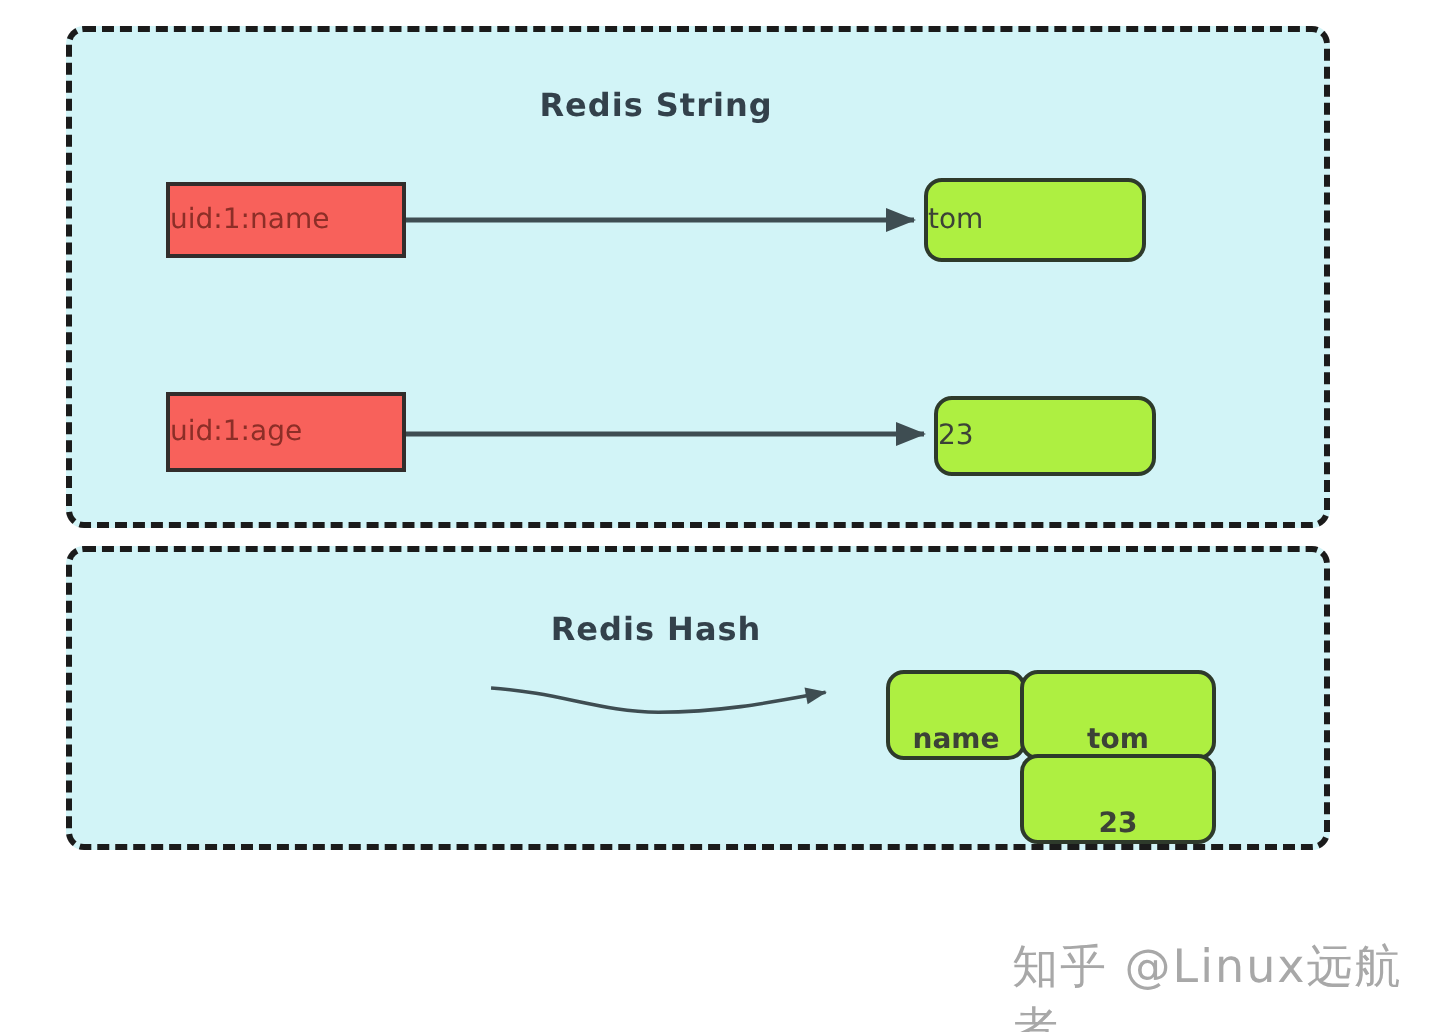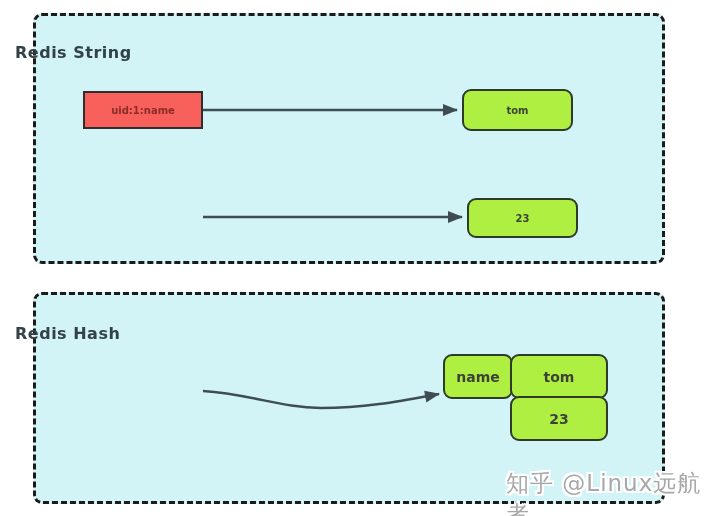--- a/index.html
+++ b/index.html
@@ -3,36 +3,36 @@
 <meta charset="utf-8">
 <style>
   * { margin:0; padding:0; box-sizing:border-box; }
   html,body { width:720px; height:516px; background:#ffffff;
               font-family:"DejaVu Sans","Liberation Sans",sans-serif; }
   .canvas { position:relative; width:720px; height:516px; overflow:hidden; background:#ffffff; }
 
   .panel { position:absolute; left:33px; width:632px; background:#d2f4f7;
            border:3px dashed #1b1b1b; border-radius:9px; }
   .panel-string { top:13px; height:251px; }
-  .panel-hash   { top:292px; height:212px; }
+  .panel-hash   { top:273px; height:152px; }
 
-  .panel-title { position:absolute; top:27px; left:0; width:100%; text-align:left;
+  .panel-title { position:absolute; top:27px; left:0; width:100%; text-align:center;
                  transform:translateX(-21px); font-size:16px; font-weight:bold;
                  color:#33414b; letter-spacing:0.5px; }
   .panel-hash .panel-title { top:29px; }
 
-  .node { position:absolute; display:flex; align-items:center; justify-content:center;
-          font-weight:bold; font-size:10px; }
+  .node { position:absolute; display:flex; align-items:center; justify-content:flex-start;
+          font-weight:normal; font-size:14px; }
   .key-node { background:#f8615b; border:2.5px solid #322d2c; color:#8c2e27; }
   .val-node { background:#aeef41; border:2.5px solid #2e3a2b; color:#3c4237; border-radius:9px; }
 
   .arrows { position:absolute; left:0; top:0; width:100%; height:100%; pointer-events:none; }
 
   .hash-table { position:absolute; left:407px; top:59px; width:165px; height:88px; }
-  .cell { position:absolute; display:flex; align-items:center; justify-content:center;
+  .cell { position:absolute; display:flex; align-items:flex-end; justify-content:center;
           background:#aeef41; border:2.5px solid #2e3a2b; border-radius:9px;
           font-weight:bold; font-size:14px; color:#3c4237; }
   .cell-name { left:0;    top:0;    width:70px; height:45px; }
   .cell-tom  { left:67px; top:0;    width:98px; height:45px; }
   .cell-age  { left:0;    top:42px; width:70px; height:45px; }
   .cell-23   { left:67px; top:42px; width:98px; height:45px; }
 
   .watermark { position:absolute; left:506px; top:468px; z-index:5;
                font-size:23px; letter-spacing:1px; color:#a8a8a8;
                text-shadow:2px 2px 0 #fff,-2px -2px 0 #fff,2px -2px 0 #fff,-2px 2px 0 #fff,
@@ -56,20 +56,23 @@
       <line x1="167" y1="201" x2="426" y2="201" stroke="#3e4d52" stroke-width="2.5" marker-end="url(#ah-a)"></line>
     </svg>
 
     <div class="node key-node" style="left:47px; top:75px; width:120px; height:38px;">
       <span>uid:1:name</span>
     </div>
     <div class="node val-node" style="left:426px; top:73px; width:111px; height:42px;">
       <span>tom</span>
     </div>
 
+    <div class="node key-node" style="left:47px; top:180px; width:120px; height:40px;">
+      <span>uid:1:age</span>
+    </div>
     <div class="node val-node" style="left:431px; top:182px; width:111px; height:40px;">
       <span>23</span>
     </div>
   </section>
 
   <section class="panel panel-hash">
     <div class="panel-title">Redis Hash</div>
 
     <svg class="arrows" viewBox="0 0 626 206" width="626" height="206">
       <defs>

